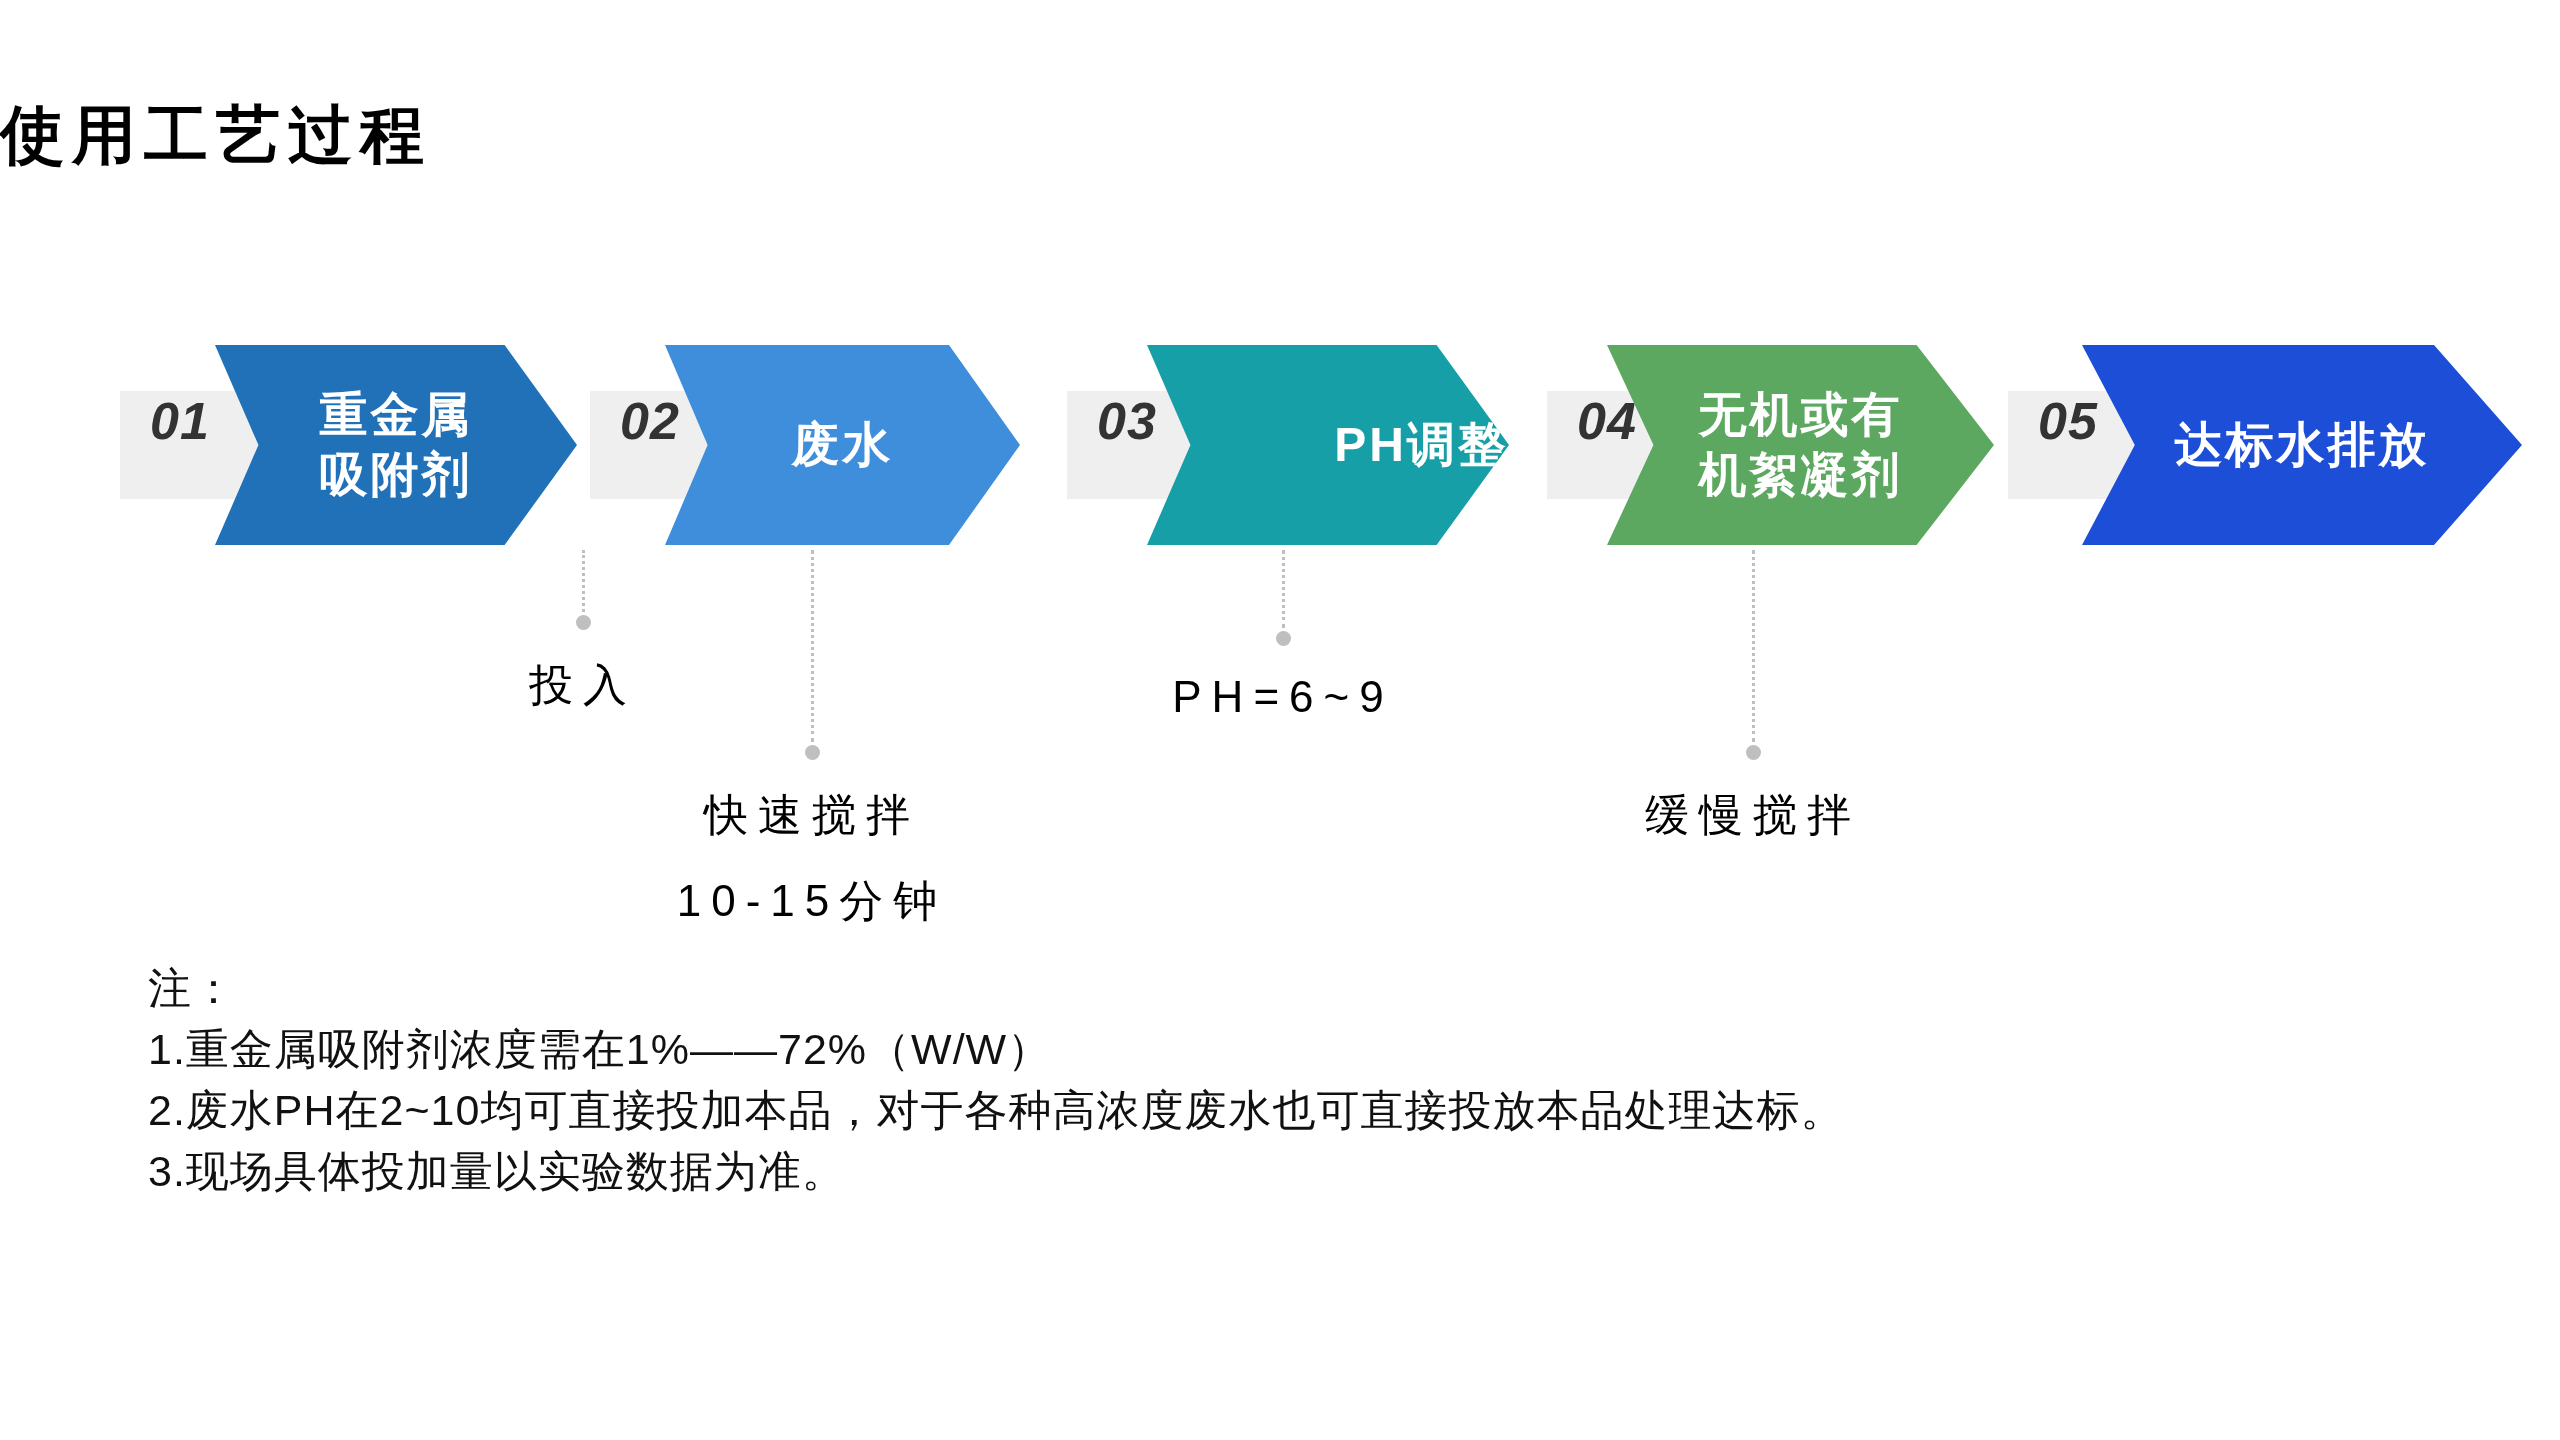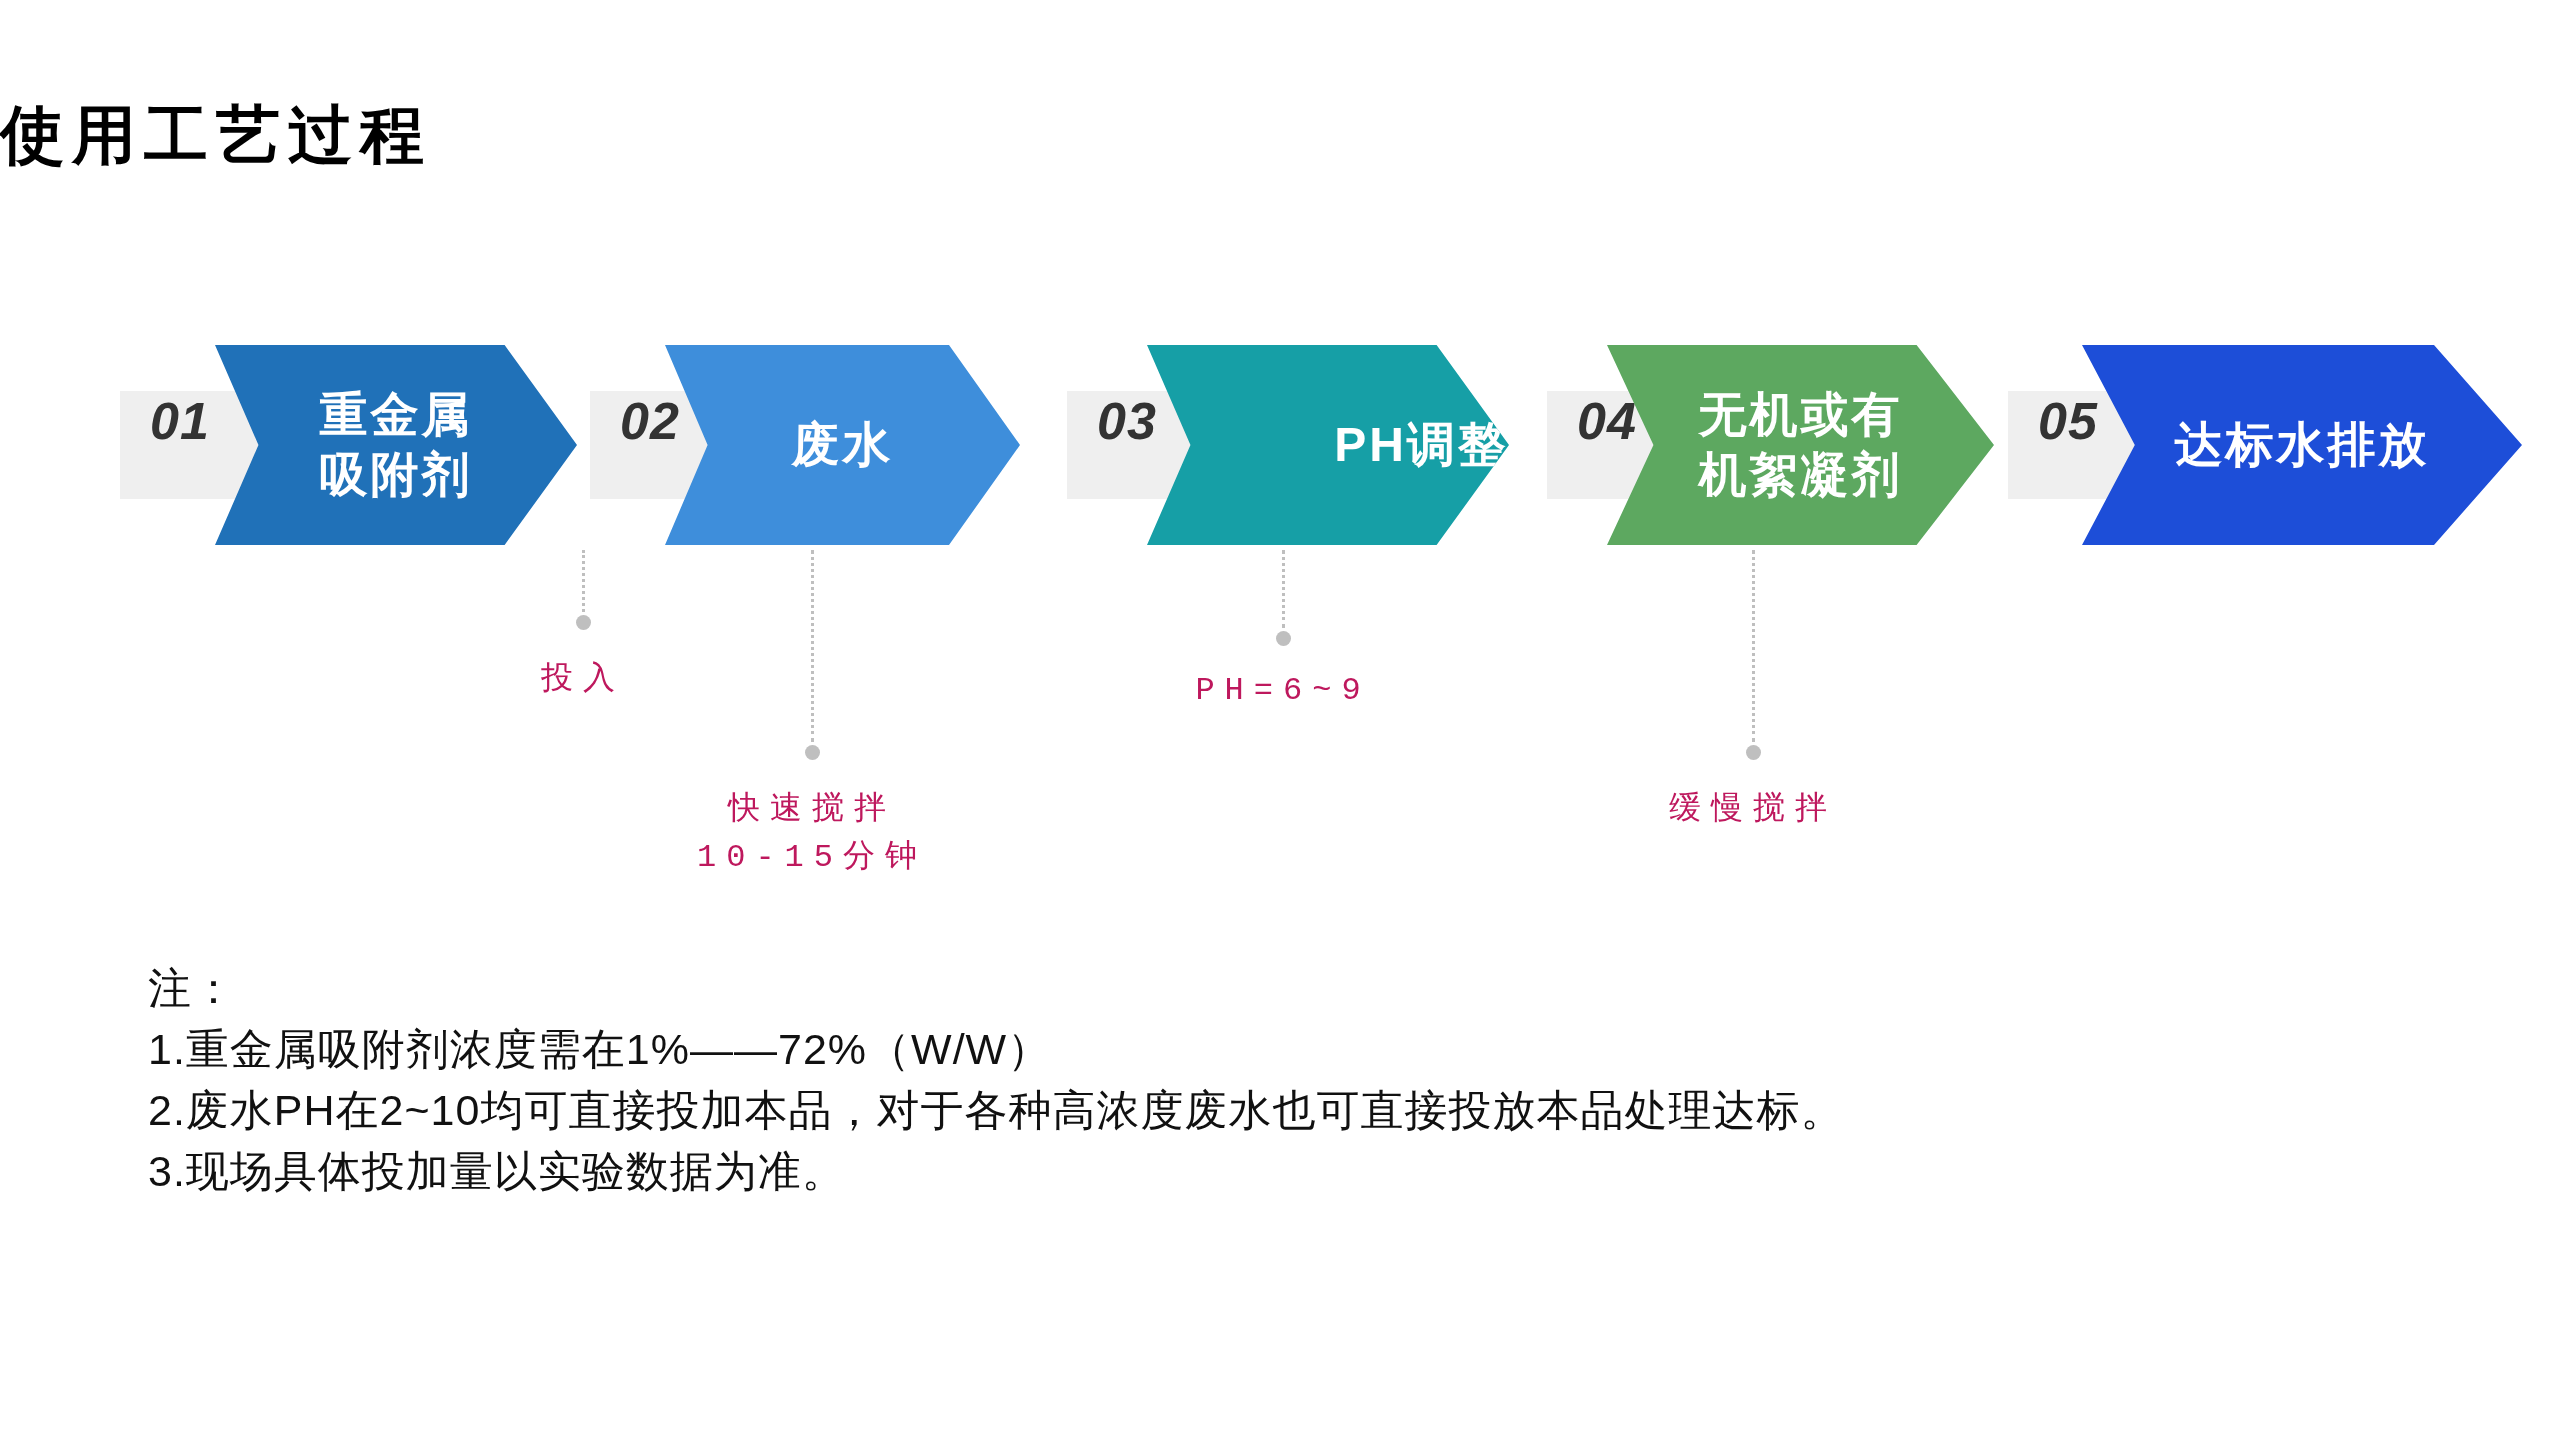--- a/index.html
+++ b/index.html
@@ -41,24 +41,24 @@
   .ann {
     position:absolute; width:520px; transform:translateX(-50%);
     text-align:center; top:550px;
   }
   .conn-line { width:0; margin:0 auto; border-left:3px dotted #BFBFBF; }
   .conn-dot {
     width:15px; height:15px; border-radius:50%; background:#BFBFBF;
     margin:3px auto 0;
   }
   .ann .lab {
-    font-family:Liberation Mono, monospace; font-size:32px; color:#be185d;
+    font-family:Liberation Sans, sans-serif; font-size:44px; color:#000000;
     letter-spacing:10px; margin-top:26px; font-weight:500;
   }
-  .ann .lab2 { margin-top:4px; }
+  .ann .lab2 { margin-top:27px; }
   .a1 { left:583px; }  .a1 .conn-line { height:62px; }
   .a2 { left:812px; }  .a2 .conn-line { height:192px; }
   .a3 { left:1283px; } .a3 .conn-line { height:78px; }
   .a4 { left:1753px; } .a4 .conn-line { height:192px; }
   
   .notes {
     position:absolute; left:148px; top:958px; color:#111111;
     font-size:43px; line-height:1.42; letter-spacing:1px;
   }
 </style>

